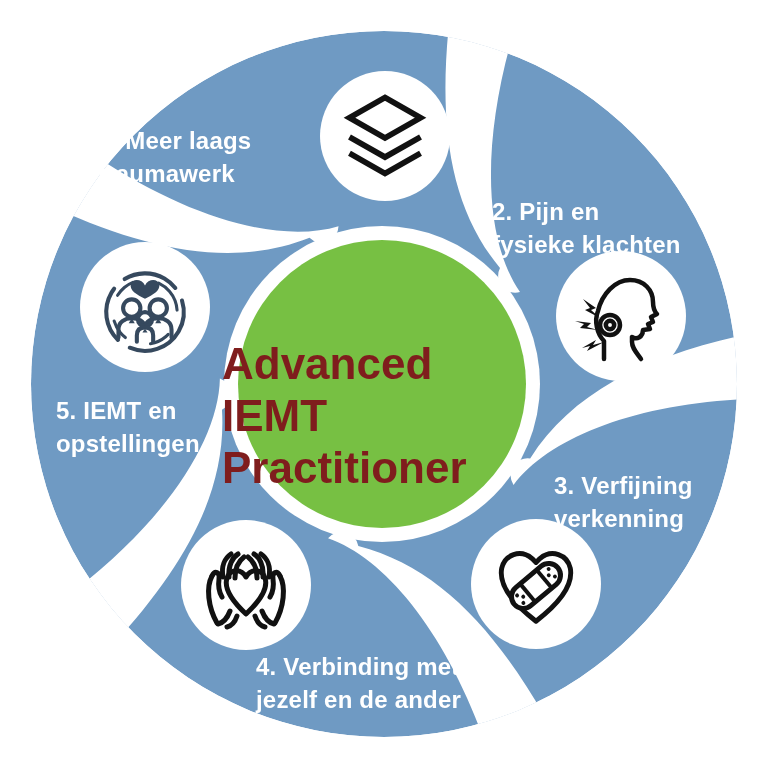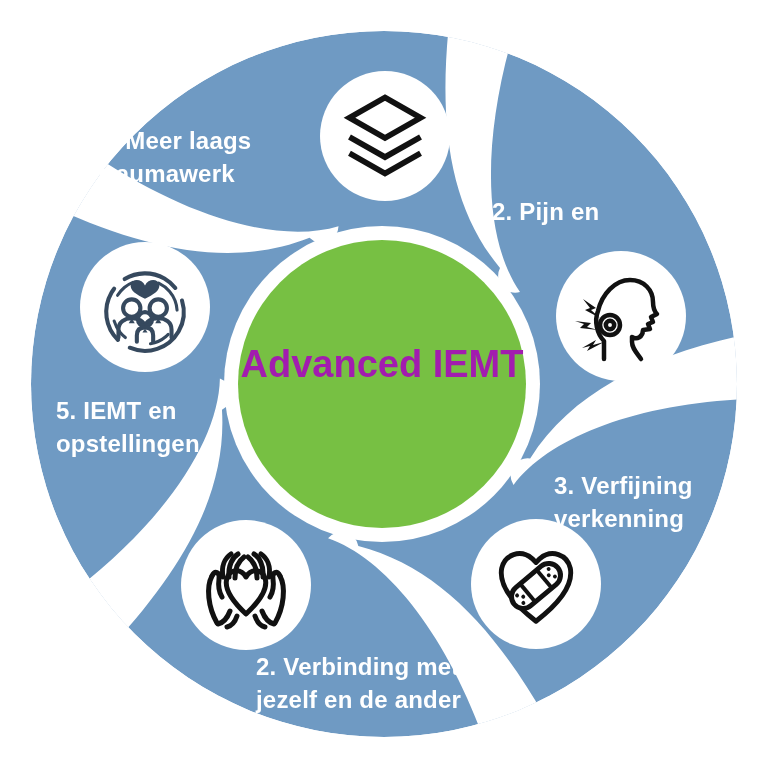--- a/index.html
+++ b/index.html
@@ -5,22 +5,22 @@
   html,body{margin:0;padding:0;background:#ffffff;}
   body{width:768px;height:768px;font-family:"Liberation Sans", sans-serif;}
   .stage{position:relative;width:768px;height:768px;overflow:hidden;}
   .stage > svg.bg{position:absolute;left:0;top:0;}
   .icon-circle{position:absolute;width:130px;height:130px;border-radius:50%;
                background:#ffffff;display:flex;align-items:center;justify-content:center;}
   .icon-circle svg{display:block;}
   .label{position:absolute;color:#ffffff;font-size:24px;line-height:33px;
          font-weight:600;letter-spacing:0.2px;white-space:nowrap;}
   .label.right{}
-  .center-title{position:absolute;left:222px;top:338px;width:320px;text-align:center;
-                color:#a21caf;font-size:38px;line-height:52px;font-weight:600;}
+  .center-title{position:absolute;left:222px;top:338px;width:320px;
+                color:#7f1d1d;font-size:44px;line-height:52px;font-weight:600;}
   
   .lbl-1{left:98px;top:124px;width:240px;}
   .lbl-2{left:492px;top:170px;margin-top:25px;}
   .lbl-3{left:554px;top:469px;}
   .lbl-4{left:256px;top:650px;}
   .lbl-5{left:56px;top:394px;}
   
   .ic-1{left:320px;top:71px;}
   .ic-2{left:556px;top:251px;}
   .ic-3{left:471px;top:519px;}
@@ -47,20 +47,21 @@
         <path transform="rotate(216 384 384)" d="M450 14 C438 120 448 205 500 268 A17 17 0 0 0 520 292 C486 243 480 150 512 38 Z"></path>
         <path transform="rotate(288 384 384)" d="M450 14 C438 120 448 205 500 268 A17 17 0 0 0 520 292 C486 243 480 150 512 38 Z"></path>
       </g>
       <circle cx="382" cy="384" r="158" fill="#ffffff"></circle>
       <circle cx="382" cy="384" r="144" fill="#77c043"></circle>
     </g>
   </svg>
 
   <div class="center-title">
     <div>Advanced IEMT</div>
+    <div>Practitioner</div>
   </div>
 
   <div class="icon-circle ic-1">
     <svg width="96" height="96" viewBox="0 0 100 100">
       <g fill="none" stroke-width="6" stroke-linejoin="miter" stroke="#111111">
         <path d="M50 10 L87 31 L50 52 L13 31 Z"></path>
         <path d="M13 51 L50 72 L87 51"></path>
         <path d="M13 68 L50 89 L87 68"></path>
       </g>
     </svg>
@@ -151,29 +152,30 @@
     </svg>
   </div>
 
   <div class="label right lbl-1">
     <div>1. Meer laags</div>
     <div>traumawerk</div>
   </div>
 
   <div class="label lbl-2">
     <div>2. Pijn en</div>
+    <div>fysieke klachten</div>
   </div>
 
   <div class="label lbl-3">
     <div>3. Verfijning</div>
     <div>verkenning</div>
   </div>
 
   <div class="label lbl-4">
-    <div>2. Verbinding met</div>
+    <div>4. Verbinding met</div>
     <div>jezelf en de ander</div>
   </div>
 
   <div class="label lbl-5">
     <div>5. IEMT en</div>
     <div>opstellingen</div>
   </div>
 
 </div>
 

